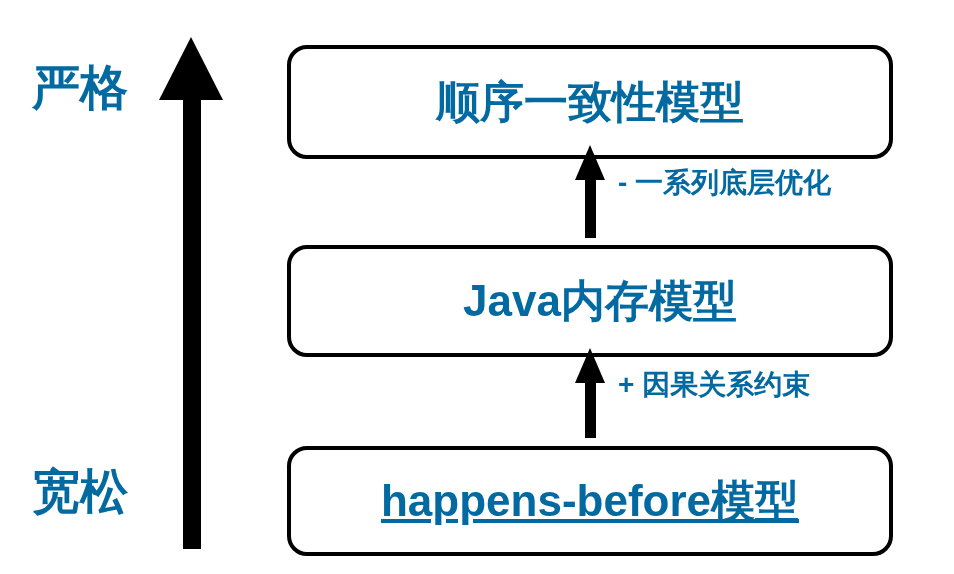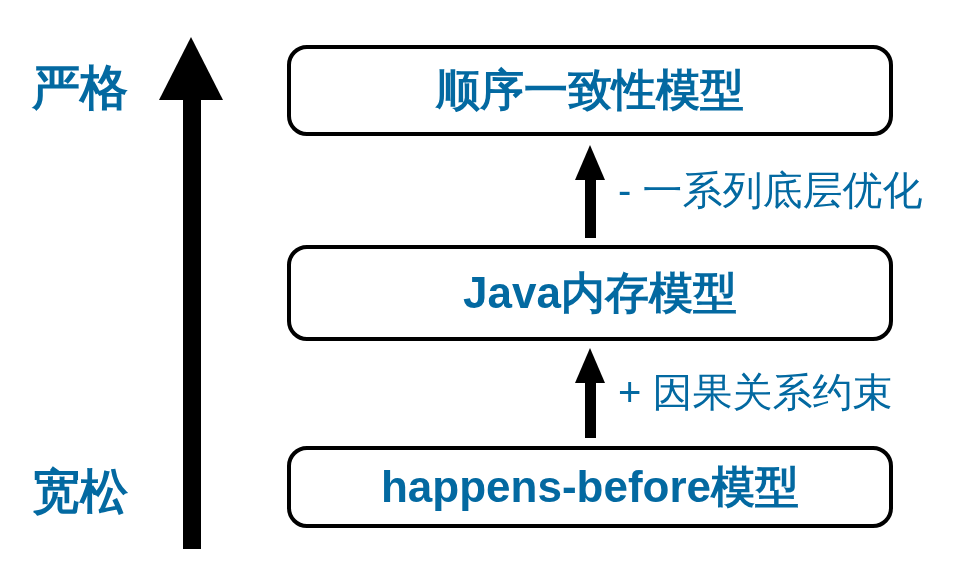--- a/index.html
+++ b/index.html
@@ -58,23 +58,23 @@
     border: 4px solid #000000;
     border-radius: 20px;
     background: #ffffff;
     display: flex;
     align-items: center;
     justify-content: center;
     font-size: 44px;
     font-weight: 700;
     white-space: nowrap;
   }
-  .model-box.top    { top: 45px;  height: 91px; }
-  .model-box.middle { top: 245px; height: 96px; padding-left: 20px; }
-  .model-box.bottom { top: 446px; height: 82px; }
+  .model-box.top    { top: 45px;  height: 114px; }
+  .model-box.middle { top: 245px; height: 112px; padding-left: 20px; }
+  .model-box.bottom { top: 446px; height: 110px; text-decoration: underline; }
 
   
   .small-arrow-head {
     position: absolute;
     left: 575px;
     width: 0;
     height: 0;
     border-left: 15px solid transparent;
     border-right: 15px solid transparent;
     border-bottom: 35px solid #000000;
@@ -87,22 +87,22 @@
   }
   .arrow1-head  { top: 145px; }
   .arrow1-shaft { top: 178px; height: 60px; }
   .arrow2-head  { top: 348px; }
   .arrow2-shaft { top: 381px; height: 57px; }
 
   
   .transition-label {
     position: absolute;
     left: 618px;
-    font-size: 40px;
-    font-weight: 400;
+    font-size: 28px;
+    font-weight: 700;
     line-height: 1.2;
     white-space: nowrap;
   }
   .transition-label.first  { top: 166px; }
   .transition-label.second { top: 368px; }
 </style>
 </head>
 <body>
 
 <div class="canvas">

